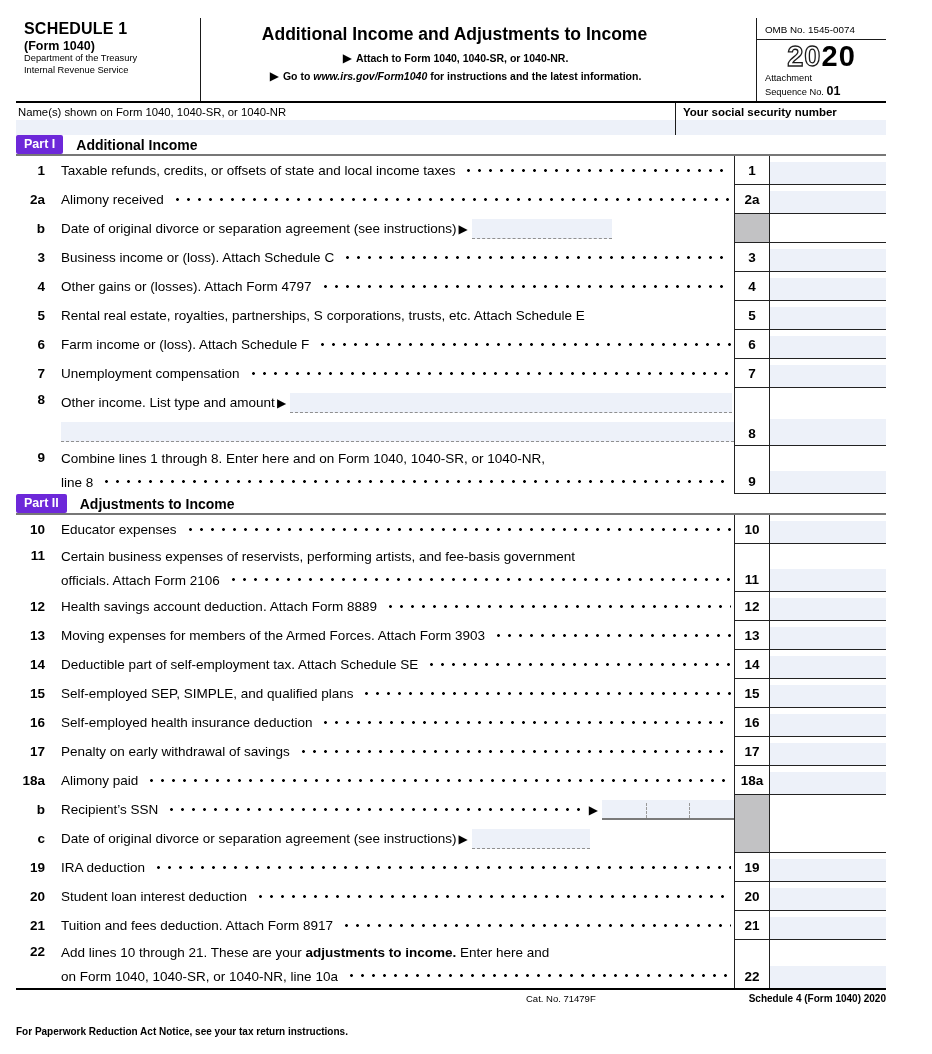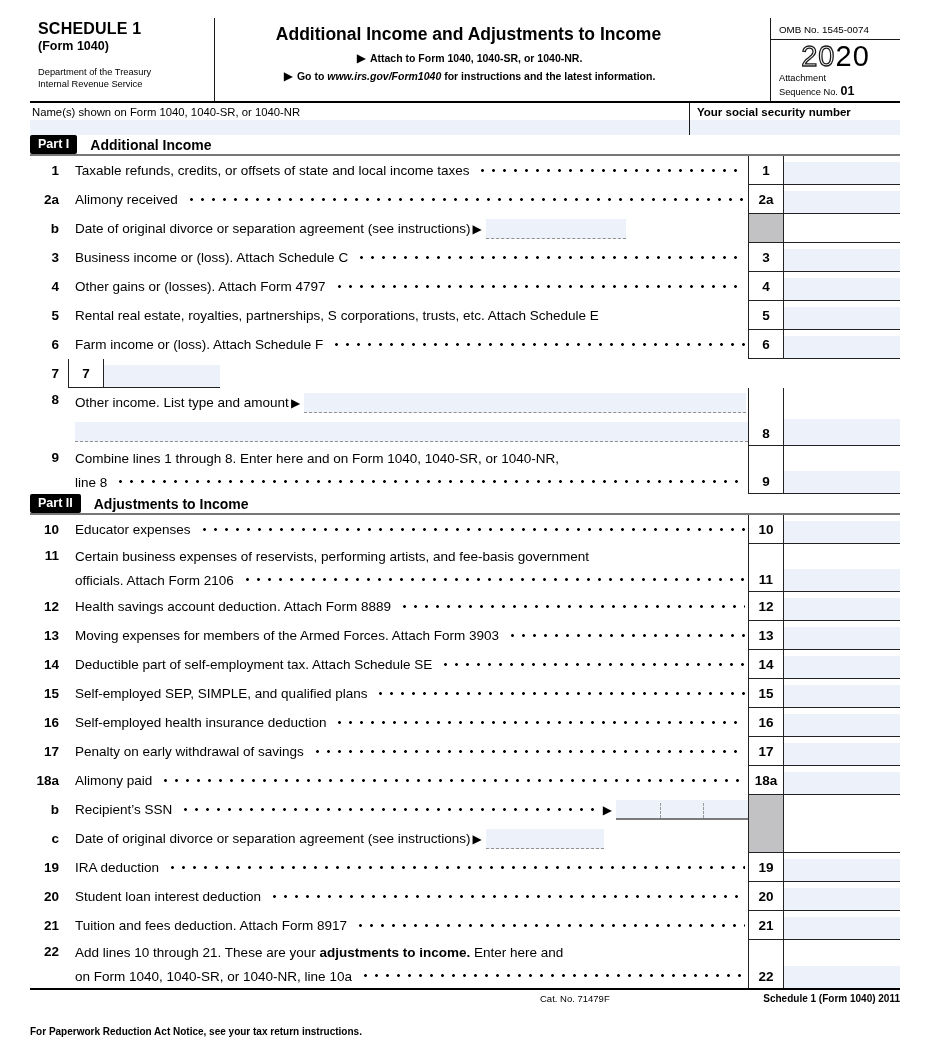--- a/index.html
+++ b/index.html
@@ -1,50 +1,50 @@
 <!DOCTYPE html>
 <html><head>
 <meta charset="utf-8">
 <style>
   * { margin:0; padding:0; box-sizing:border-box; }
   body {
     width:932px; height:1054px; background:#fff; position:relative;
     font-family:"Liberation Sans","DejaVu Sans",sans-serif; color:#000;
   }
-  .form { position:absolute; left:30px; top:18px; width:870px; }
+  .form { position:absolute; left:16px; top:18px; width:870px; }
 
   
   .hdr { position:relative; height:85px; border-bottom:2.5px solid #000; }
   .hdr-left { position:absolute; left:0; top:0; bottom:0; width:185px; border-right:1.5px solid #1a1a1a; padding:2px 6px 2px 8px; }
   .sched { font-size:16px; font-weight:bold; letter-spacing:.2px; }
   .formno { font-size:12.5px; font-weight:bold; margin-top:1px; }
-  .dept { font-size:9.3px; margin-top:14px; line-height:1.25; }
+  .dept { font-size:9.3px; line-height:1.25; }
   .hdr-center { position:absolute; left:185px; right:130px; top:0; bottom:0; text-align:center; padding:6px 48px 0 0; }
   .title { font-size:17.5px; font-weight:bold; margin-bottom:4px; }
   .bullet { font-size:10.5px; font-weight:bold; line-height:1.5; }
   .bullet .url { font-style:italic; }
   .hdr-right { position:absolute; right:0; top:0; bottom:0; width:130px; border-left:1.5px solid #1a1a1a; }
   .omb { font-size:9.8px; padding:6px 4px 4px 8px; border-bottom:1.5px solid #1a1a1a; }
-  .year { text-align:center; font-size:29px; font-weight:normal; line-height:1; padding-top:2px; letter-spacing:1px; }
+  .year { text-align:center; font-size:29px; font-weight:bold; line-height:1; padding-top:2px; letter-spacing:1px; }
   .y-outline { color:#fff; -webkit-text-stroke:1.3px #1a1a1a; }
   .y-bold { color:#000; }
   .attach { font-size:9.3px; line-height:1.2; padding-left:8px; margin-top:2px; }
   .attach .seqno { font-size:12.5px; font-weight:bold; }
 
   
   .idrow { display:flex; height:32px; }
   .id-left { flex:1; border-right:1.5px solid #1a1a1a; display:flex; flex-direction:column; }
   .id-right { width:210px; display:flex; flex-direction:column; }
   .id-label { font-size:11.3px; padding:3px 0 2px 2px; }
   .id-label.bold { font-weight:bold; padding-left:7px; font-size:11.5px; }
   .id-input { flex:1; background:#edf1f9; }
 
   
   .partbar { height:21px; display:flex; align-items:center; border-bottom:2px solid #777; }
-  .partbox { background:#000000; color:#fff; font-weight:bold; font-size:12.5px; padding:2px 8px 3px 8px; border-radius:2px; }
+  .partbox { background:#6d28d9; color:#fff; font-weight:bold; font-size:12.5px; padding:2px 8px 3px 8px; border-radius:2px; }
   .parttitle { font-weight:bold; font-size:14px; margin-left:13px; }
 
   
   .row { display:flex; position:relative; }
   .h29 { height:29px; } .h48 { height:48px; } .h58 { height:58px; }
   .rownum { width:38px; font-weight:bold; font-size:13.5px; display:flex; align-items:center; justify-content:flex-end; padding-right:9px; }
   .rownum.top { align-items:flex-start; padding-top:4px; }
   .rowlabel { flex:1; font-size:13.5px; padding-left:7px; display:flex; align-items:center; min-width:0; }
   .rowlabel.block { display:block; padding-top:0; }
   .tline { height:24px; display:flex; align-items:center; }
@@ -202,20 +202,24 @@
         <span class="leader"></span>
       </div>
     <div class="numbox">6</div>
     <div class="amount">
         <span class="amt"></span>
       </div>
   </div>
 
   <div class="row h29">
     <div class="rownum">7</div>
+    <div class="rowlabel">
+        <span class="lab">Unemployment compensation</span>
+        <span class="leader"></span>
+      </div>
     <div class="numbox">7</div>
     <div class="amount">
         <span class="amt"></span>
       </div>
   </div>
 
   <div class="row h58">
     <div class="rownum top">8</div>
     <div class="rowlabel block">
       <div class="lline">
@@ -443,16 +447,16 @@
     </div>
     <div class="numbox end nobot">22</div>
     <div class="amount nobot">
         <span class="amt"></span>
       </div>
   </div>
 
   <div class="footer">
     <div class="f-left">For Paperwork Reduction Act Notice, see your tax return instructions.</div>
     <div class="f-cat">Cat. No. 71479F</div>
-    <div class="f-right">Schedule 1 (Form 1040) 2011</div>
+    <div class="f-right">Schedule 4 (Form 1040) 2020</div>
   </div>
 
 </div>
 
 </body></html>

